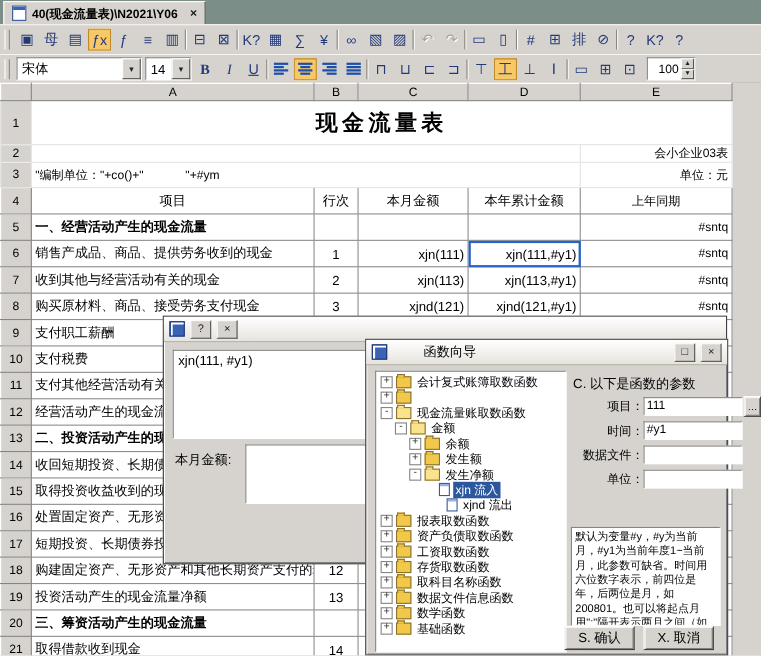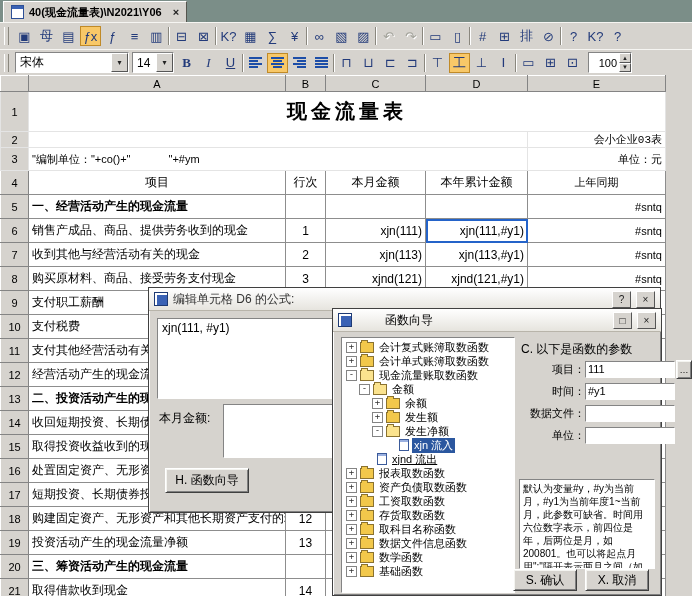--- a/index.html
+++ b/index.html
@@ -51,21 +51,21 @@
   
   .sheet{position:absolute;top:75px;left:0;width:692px;bottom:0;background:#d6d3ce;overflow:hidden;}
   table.grid{border-collapse:collapse;table-layout:fixed;width:665px;background:#fff;}
   table.grid th,table.grid td{overflow:hidden;white-space:nowrap;padding:0 3px;font-weight:normal;}
   th.ch,th.corner{background:#d6d3ce;border:1px solid #848484;border-top-color:#fff;border-left-color:#fff;font-size:11px;height:15px;text-align:center;}
   td{border:1px solid #c9c9c9;font-size:12px;color:#000;}
   td.rh{background:#d6d3ce;border:1px solid #848484;border-top-color:#fff;border-left-color:#fff;font-size:11px;text-align:center;padding:0;}
   tr.r1{height:40px;} tr.r2{height:16px;} tr.r3{height:23px;}
   tr.r1 td,tr.r2 td,tr.r3 td{border-color:#e4e4e4;}
   tr.r1 td.ttl{font-size:20px;font-weight:bold;text-align:center;letter-spacing:4px;}
-  .small{font-size:10px;font-family:Liberation Mono, monospace;}
+  .small{font-size:10px;}
   tr.r3 td{font-size:11px;}
   .gap{margin-left:38px;}
   tbody.rpt tr{height:24px;}
   tbody.rpt td{border:1px solid #8d8d8d;}
   tbody.rpt td.rh{border:1px solid #848484;border-top-color:#fff;border-left-color:#fff;}
   td.cb{text-align:center;} td.cc,td.cd,td.ce{text-align:right;}
   tr.section td.ca{font-weight:bold;}
   tr.header{height:26px;}
   tr.header td{text-align:center;}
   tr.dsel td.cd{outline:2px solid #2463c9;outline-offset:-2px;text-align:right;}
@@ -494,47 +494,44 @@
           <td class="cd"></td>
           <td class="ce"></td>
         </tr>
     </tbody>
   </table>
 </div>
 
 <div class="dlg dlg1">
   <div class="dtitle">
     <span class="d1icon"></span>
-    <span class="dtext">编辑单元格 D6 的公式:</span>
     <span class="dbtn">?</span>
     <span class="dbtn">×</span>
   </div>
   <textarea class="fxarea inset" style="">xjn(111, #y1)</textarea>
   <span class="testlabel">本月金额:</span>
   <div class="testbox inset"></div>
-  <div class="pbtn wizbtn">H. 函数向导</div>
 </div>
 
 <div class="dlg dlg2">
   <div class="dtitle">
     <span class="d2icon"></span>
     <span class="dtext">函数向导</span>
     <span class="dbtn">□</span>
     <span class="dbtn">×</span>
   </div>
   <div class="tree inset">
     <div class="titem" style="padding-left: 4px;">
         <span class="texp">+</span>
         <span class="tico ic-folder"></span>
         <span class="tlabel">会计复式账簿取数函数</span>
       </div>
       <div class="titem" style="padding-left: 4px;">
         <span class="texp">+</span>
         <span class="tico ic-folder"></span>
-        <span class="tlabel">会计单式账簿取数函数</span>
       </div>
       <div class="titem" style="padding-left: 4px;">
         <span class="texp">-</span>
         <span class="tico ic-folder-open"></span>
         <span class="tlabel">现金流量账取数函数</span>
       </div>
       <div class="titem" style="padding-left: 17px;">
         <span class="texp">-</span>
         <span class="tico ic-folder-open"></span>
         <span class="tlabel">金额</span>
@@ -552,21 +549,21 @@
       <div class="titem" style="padding-left: 30px;">
         <span class="texp">-</span>
         <span class="tico ic-folder-open"></span>
         <span class="tlabel">发生净额</span>
       </div>
       <div class="titem selected" style="padding-left: 43px;">
         <span class="texp"></span>
         <span class="tico ic-leaf"></span>
         <span class="tlabel">xjn 流入</span>
       </div>
-      <div class="titem" style="padding-left: 21px; text-decoration: underline;">
+      <div class="titem" style="padding-left: 50px;">
         <span class="texp"></span>
         <span class="tico ic-leaf"></span>
         <span class="tlabel">xjnd 流出</span>
       </div>
       <div class="titem" style="padding-left: 4px;">
         <span class="texp">+</span>
         <span class="tico ic-folder"></span>
         <span class="tlabel">报表取数函数</span>
       </div>
       <div class="titem" style="padding-left: 4px;">

